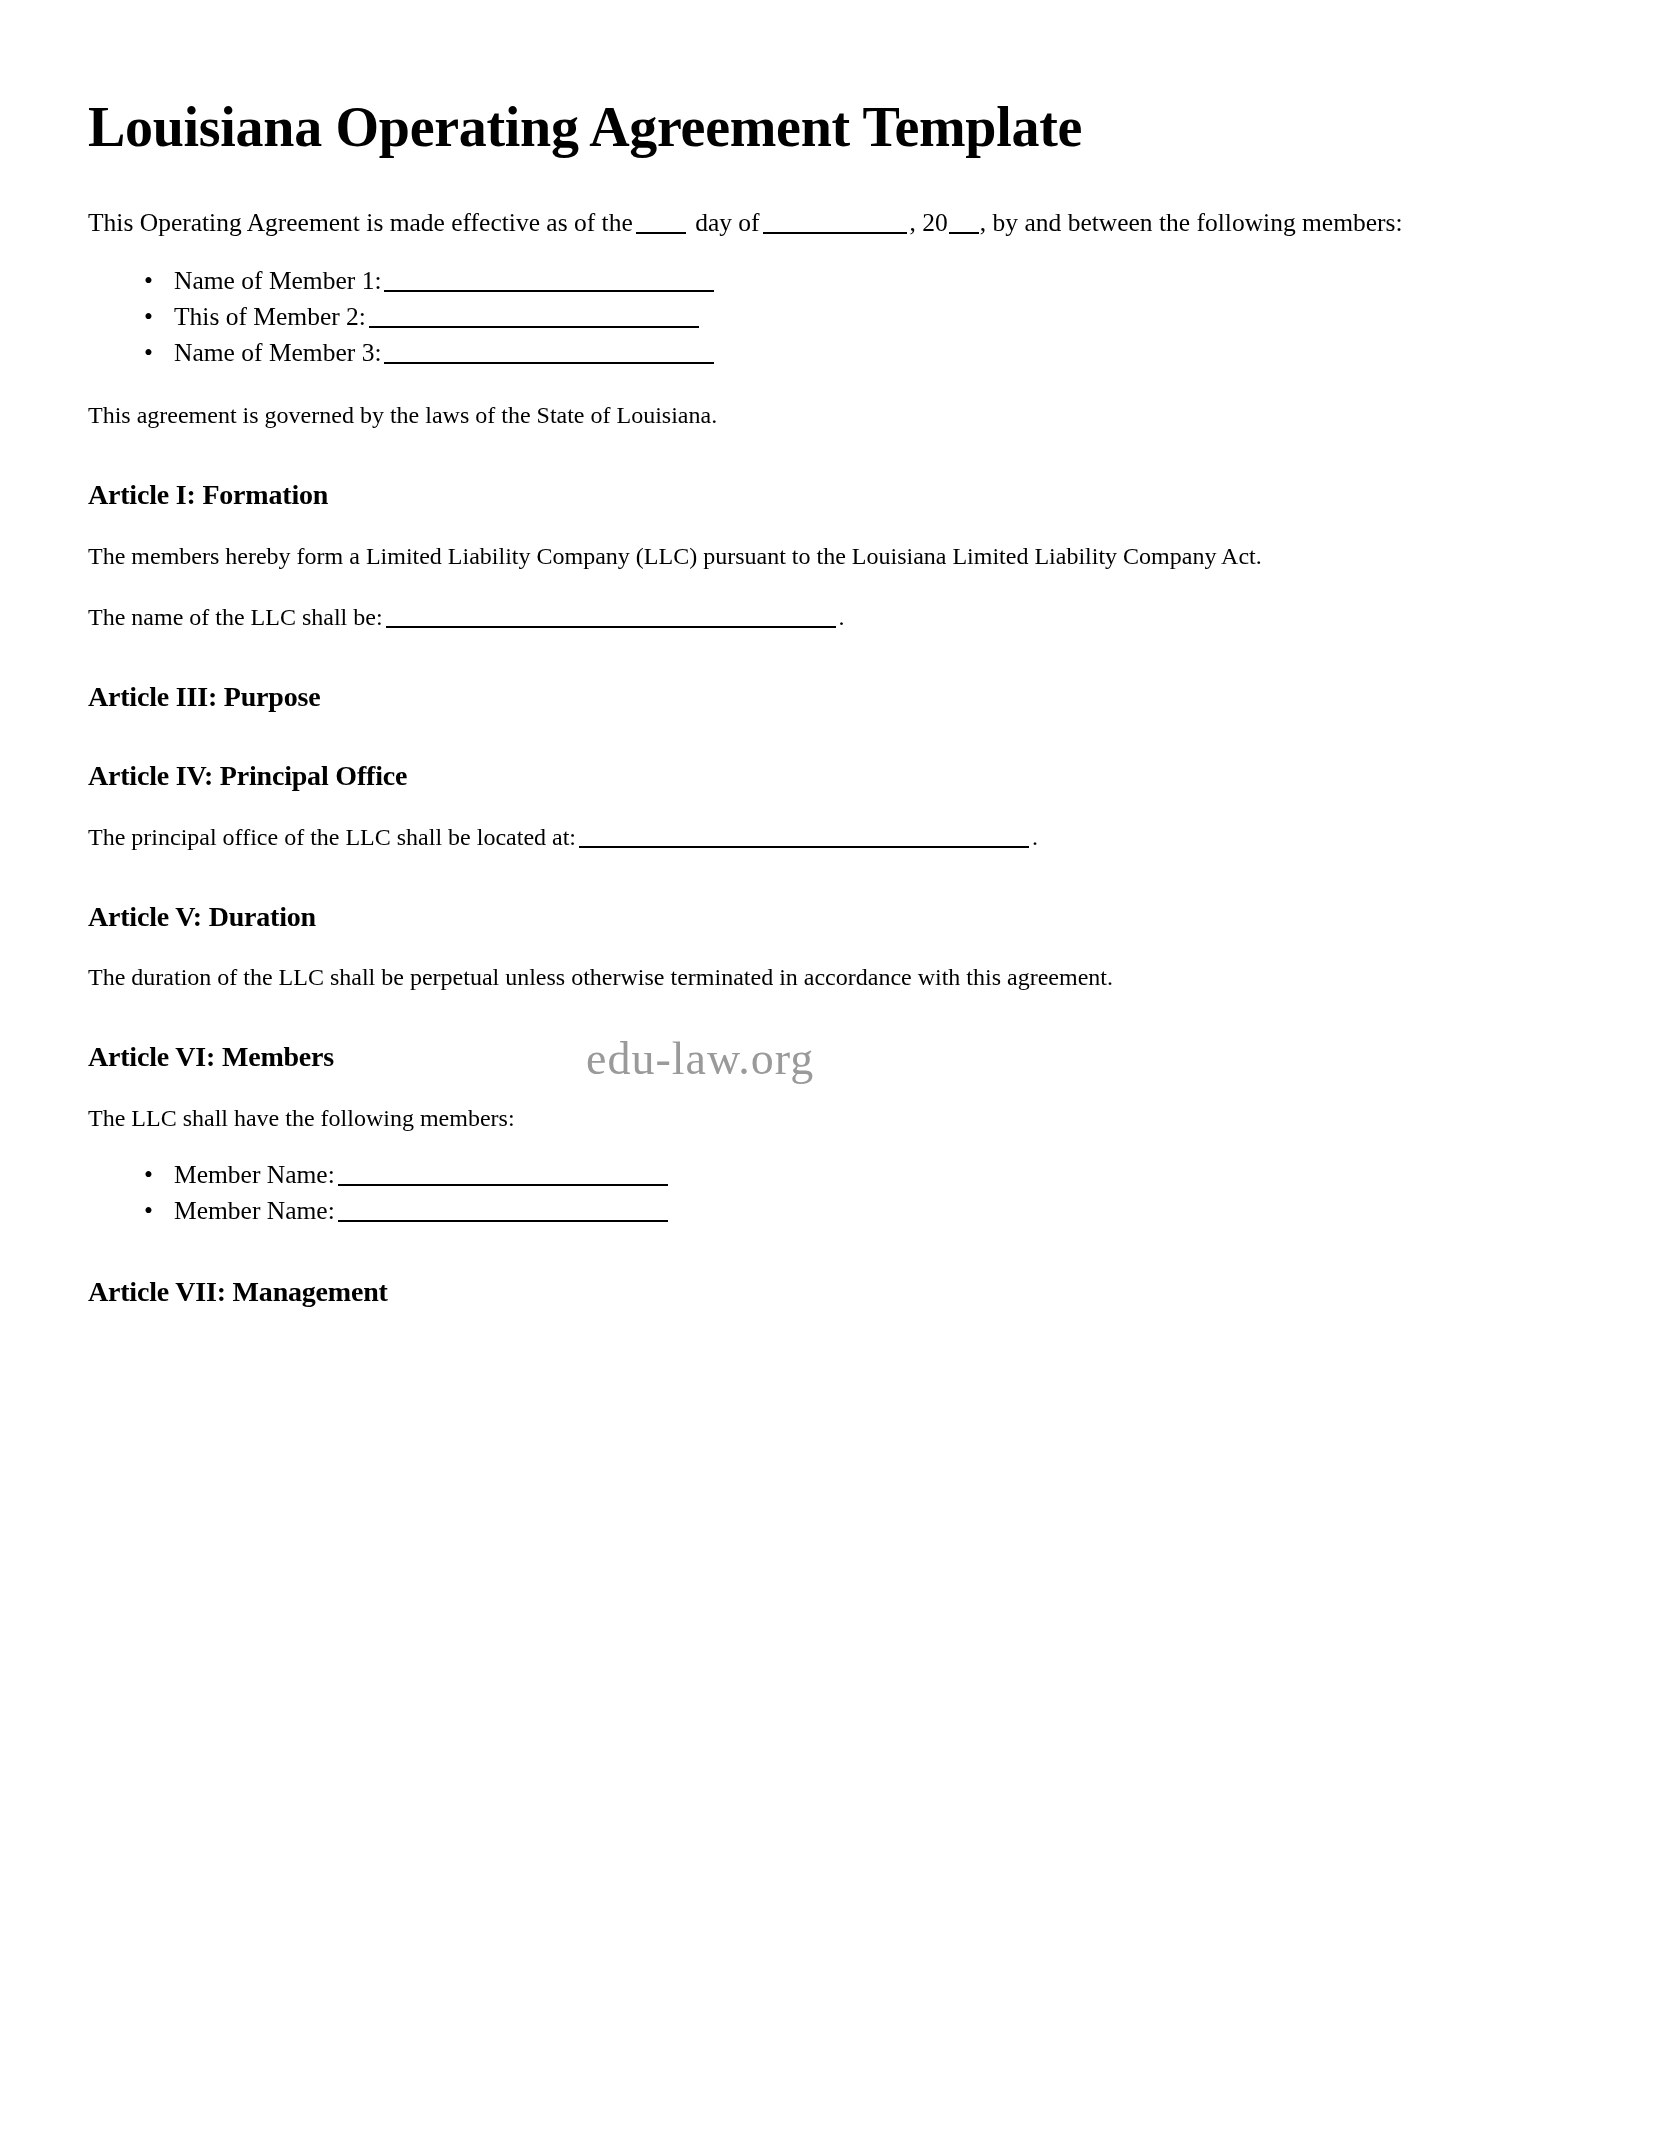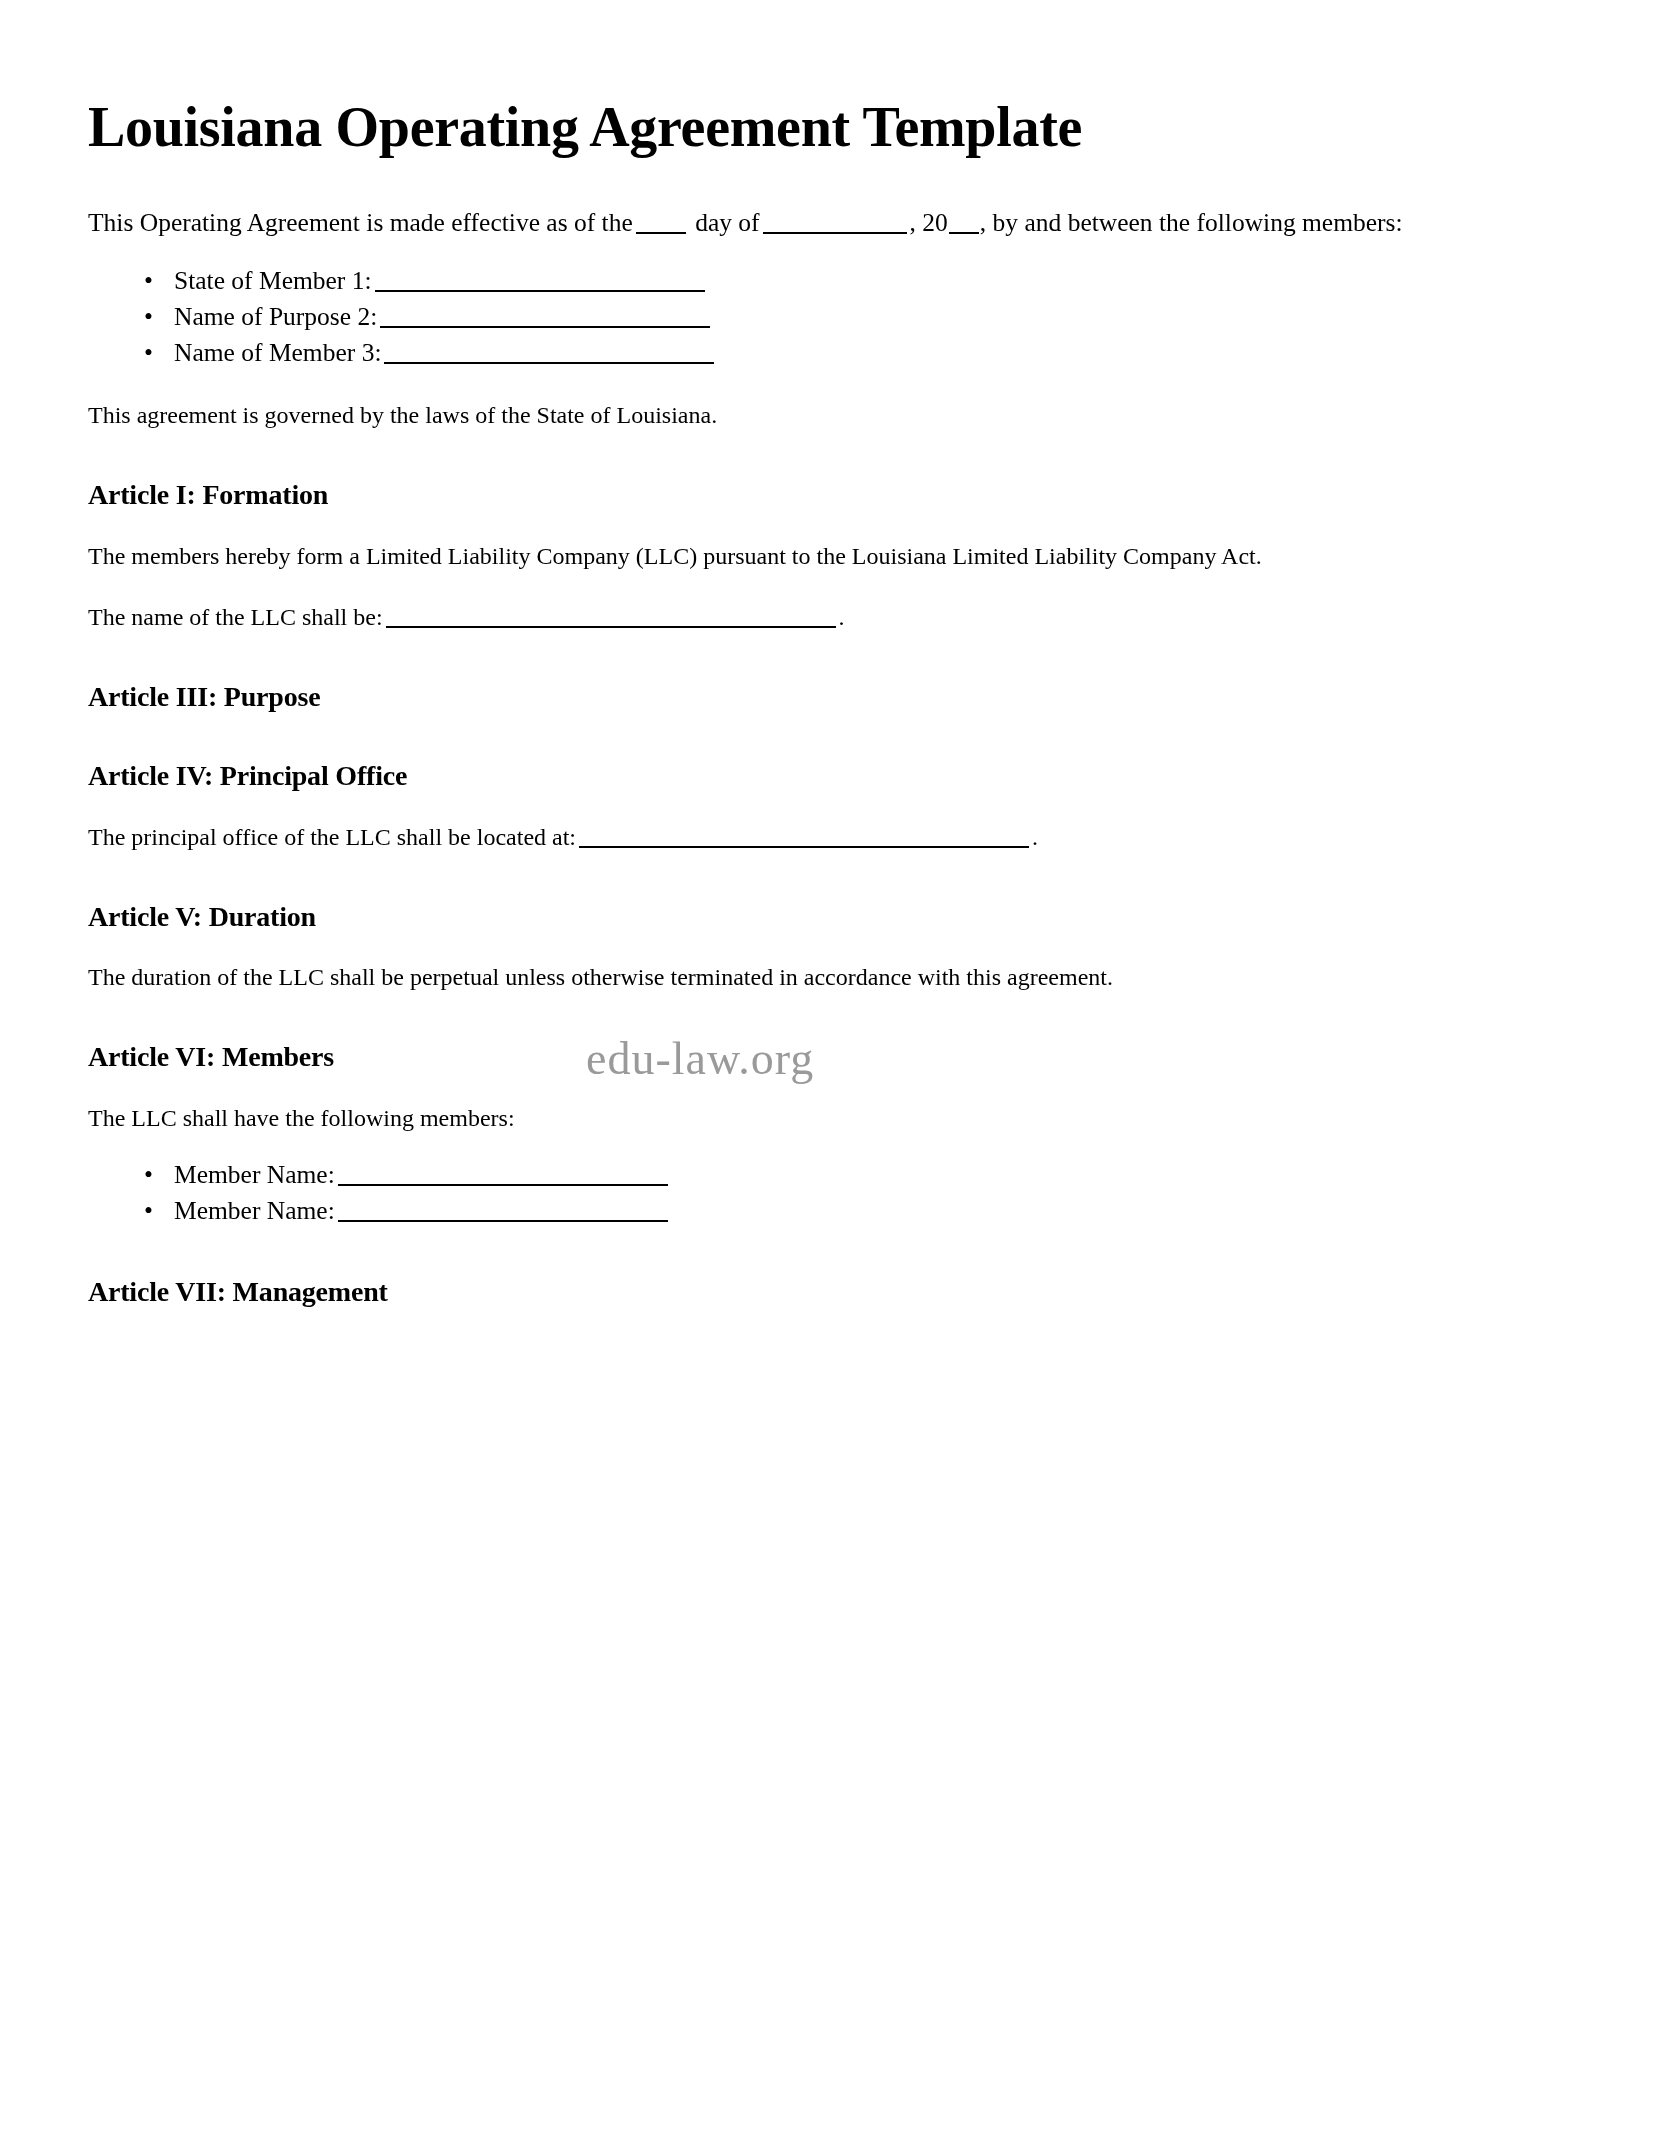--- a/index.html
+++ b/index.html
@@ -125,22 +125,22 @@
 <body>
 
 <div class="page">
   <div class="content">
 
     <h1 class="doc-title">Louisiana Operating Agreement Template</h1>
 
     <p class="intro-text"><span>This Operating Agreement is made effective as of the</span><span class="blank-sm"></span> <span>day of</span><span class="blank-md"></span><span>, 20</span><span class="blank-xs"></span><span>, by and between the following members:</span></p>
 
     <ul class="member-list">
-      <li><span class="bullet">•</span><span>State of Member 1:</span><span class="blank-lg"></span></li>
-      <li><span class="bullet">•</span><span>Name of Purpose 2:</span><span class="blank-lg"></span></li>
+      <li><span class="bullet">•</span><span>Name of Member 1:</span><span class="blank-lg"></span></li>
+      <li><span class="bullet">•</span><span>This of Member 2:</span><span class="blank-lg"></span></li>
       <li><span class="bullet">•</span><span>Name of Member 3:</span><span class="blank-lg"></span></li>
     </ul>
 
     <p class="body-text">This agreement is governed by the laws of the State of Louisiana.</p>
 
     <h2 class="article-heading">Article I: Formation</h2>
     <p class="body-text">The members hereby form a Limited Liability Company (LLC) pursuant to the Louisiana Limited Liability Company Act.</p>
 
     <p class="body-text"><span>The name of the LLC shall be:</span><span class="blank-xl"></span><span>.</span></p>
 

